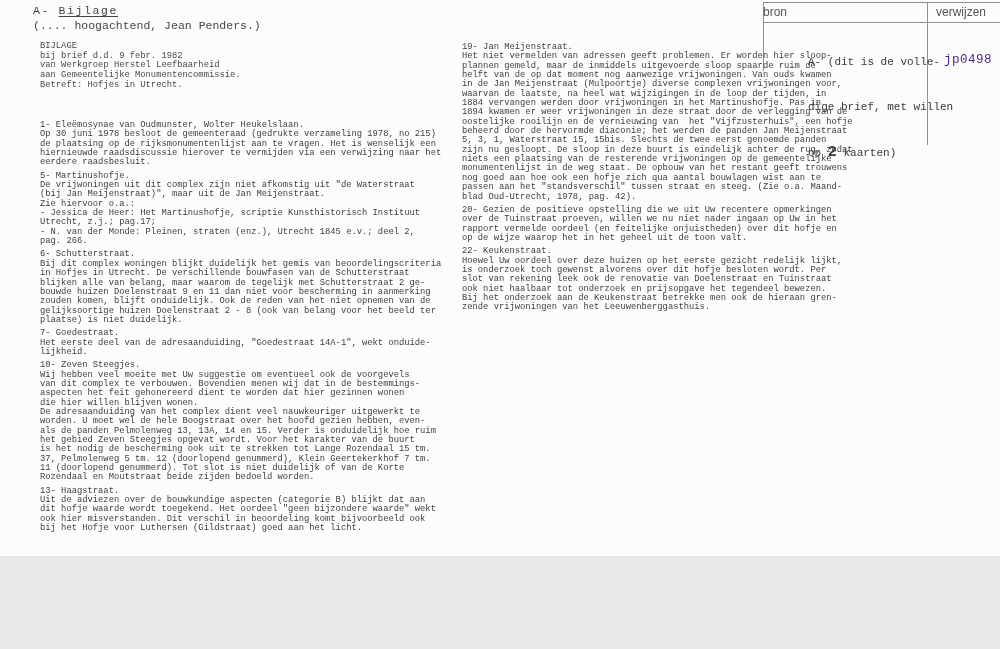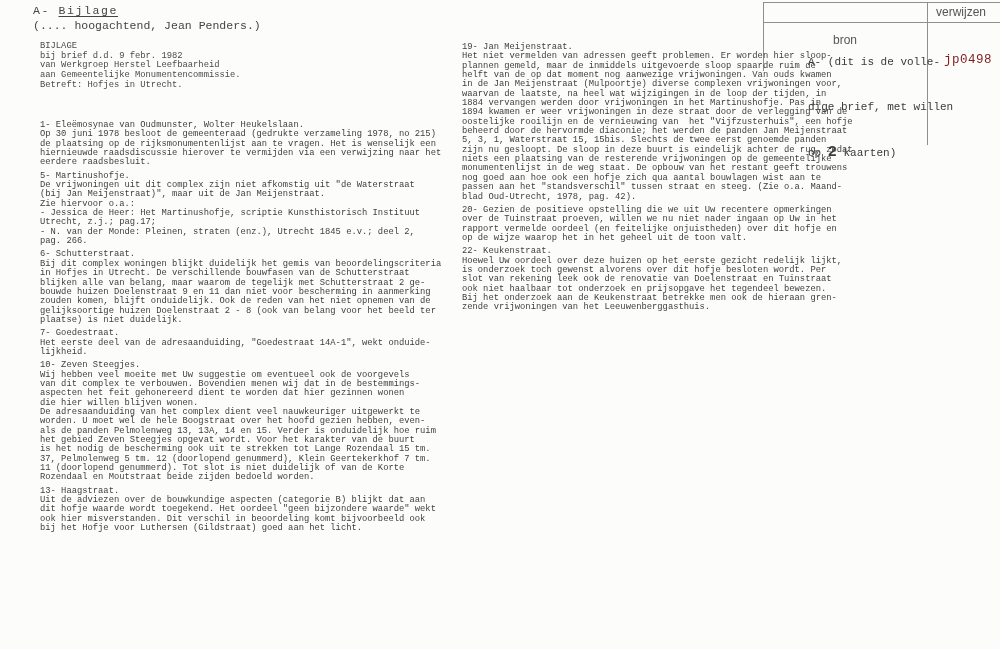--- a/index.html
+++ b/index.html
@@ -1,18 +1,18 @@
 <!DOCTYPE html>
 <html><head>
 <meta charset="utf-8">
 <style>
   html,body { margin:0; padding:0; background:#e8e8e8; }
   .page {
     position:relative;
-    width:1000px; height:649px;
+    width:1000px; height:556px;
     background:#fcfcfb;
     font-family:"Liberation Mono","DejaVu Sans Mono",monospace;
     color:#3e3e3e;
     overflow:hidden;
   }
   
   .doc-header { position:absolute; left:33px; top:3px; font-size:11.5px; line-height:15px; color:#454545; }
   .h-line1 { letter-spacing:1.6px; }
   .h-word { text-decoration:underline; text-underline-offset:2px; }
   
@@ -22,25 +22,25 @@
   .col-left  { left:40px;  top:121px; width:410px; }
   .col-right { left:462px; top:43px;  width:415px; }
   .para { white-space:pre; font-size:8.8px; line-height:9.35px; margin:0 0 4px 0; }
   
   .t-line { position:absolute; background:#8f8f8f; }
   .t-top   { left:763px; top:2px;  width:237px; height:1px; }
   .t-sep   { left:763px; top:22px; width:237px; height:1px; }
   .t-vleft { left:763px; top:2px;  width:1px;   height:69px; }
   .t-vmid  { left:927px; top:2px;  width:1px;   height:143px; }
   .form-label { position:absolute; font-family:"Liberation Sans",sans-serif; font-size:12px; color:#565656; }
-  .lbl-bron { left:763px; top:5px; width:164px; text-align:center;margin-top:28px; }
+  .lbl-bron { left:763px; top:5px; width:164px; text-align:left; }
   .lbl-verwerkt { left:936px; top:5px; }
   .stamp-note { position:absolute; left:808px; top:25px; font-size:11px; line-height:15px; white-space:pre; color:#3a3a3a; }
   .big-two { font-size:15px; font-weight:bold; }
-  .stamp-code { position:absolute; left:944px; top:53px; font-size:12.5px; letter-spacing:0.5px; color:#7f1d1d; }
+  .stamp-code { position:absolute; left:944px; top:53px; font-size:12.5px; letter-spacing:0.5px; color:#4c1d95; }
 </style>
 </head>
 <body>
 
 <div class="page">
 
   <div class="doc-header">
     <div class="h-line1"><span>A- </span><span class="h-word">Bijlage</span></div>
     <div class="h-line2">(.... hoogachtend, Jean Penders.)</div>
   </div>

